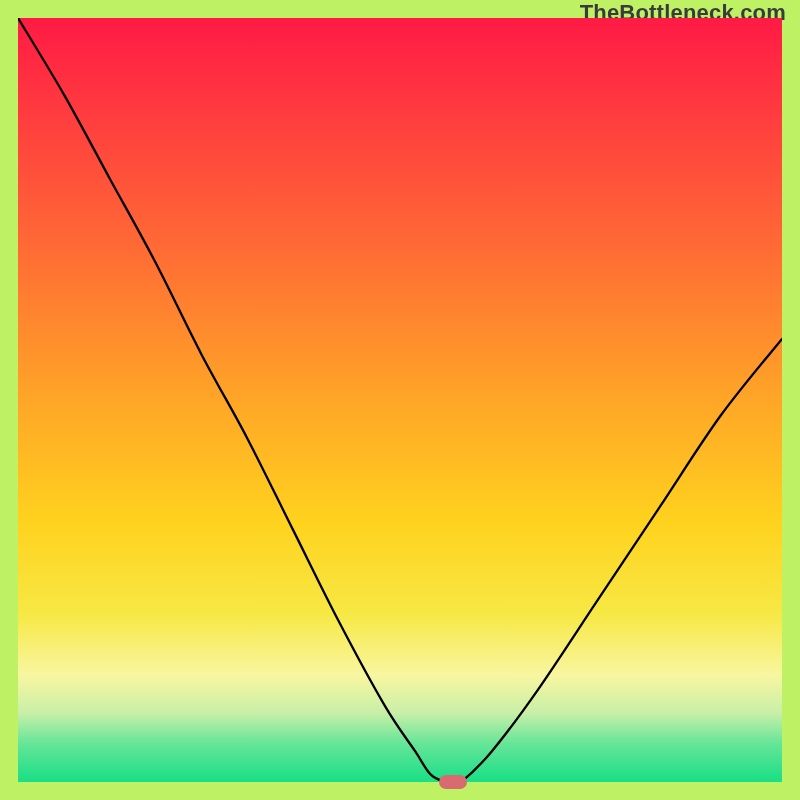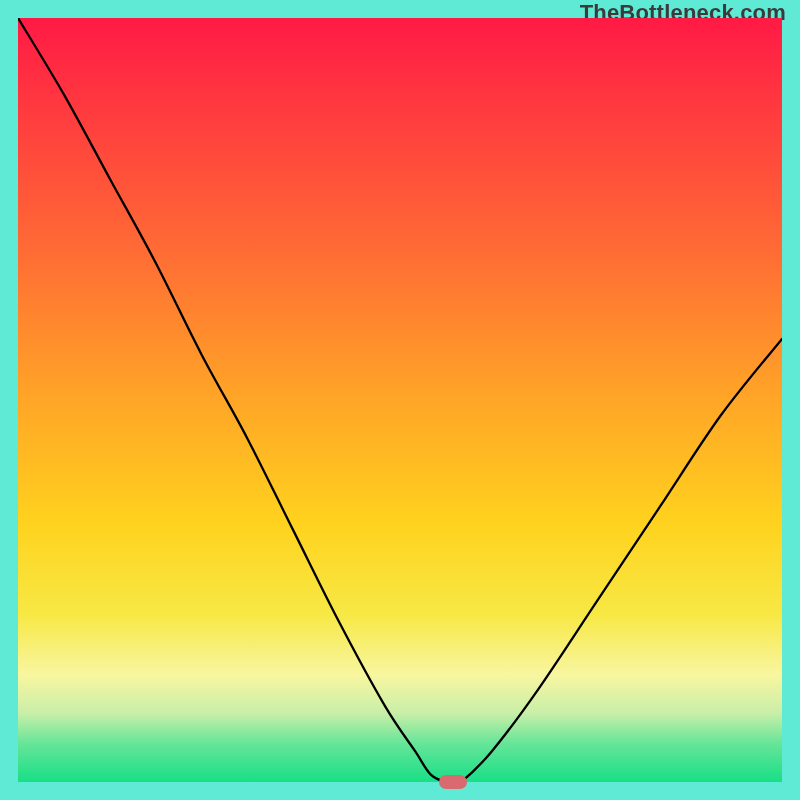--- a/index.html
+++ b/index.html
@@ -8,21 +8,21 @@
     width: 800px;
     height: 800px;
     background: #000;
     overflow: hidden;
     font-family: Arial, Helvetica, sans-serif;
   }
   #stage {
     position: relative;
     width: 800px;
     height: 800px;
-    background: #5eead4;
+    background: #bef264;
   }
   
   #plot {
     position: absolute;
     left: 18px;
     top: 18px;
     width: 764px;
     height: 764px;
     
     background: linear-gradient(

